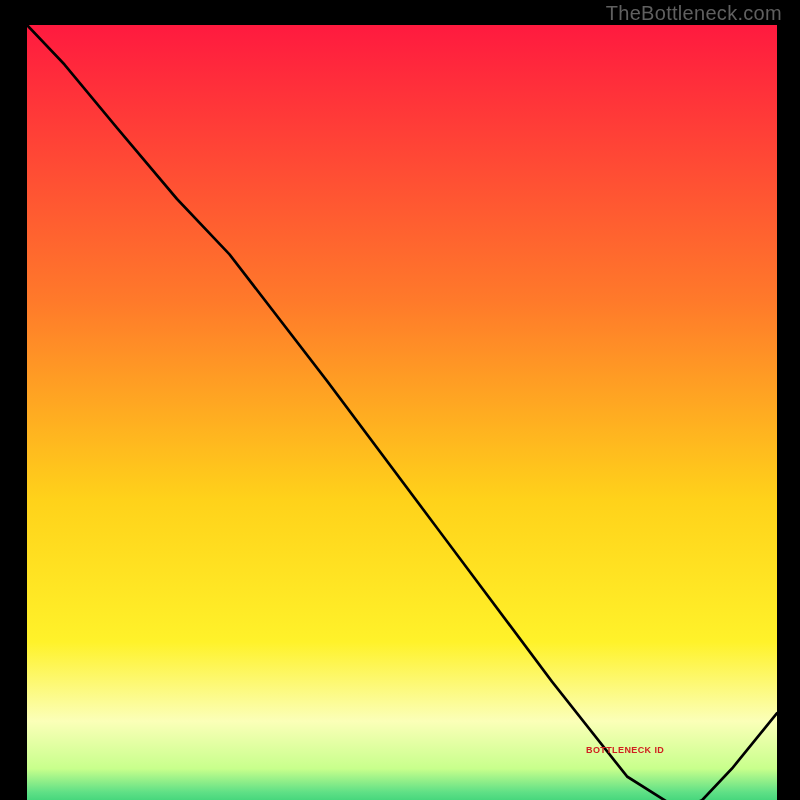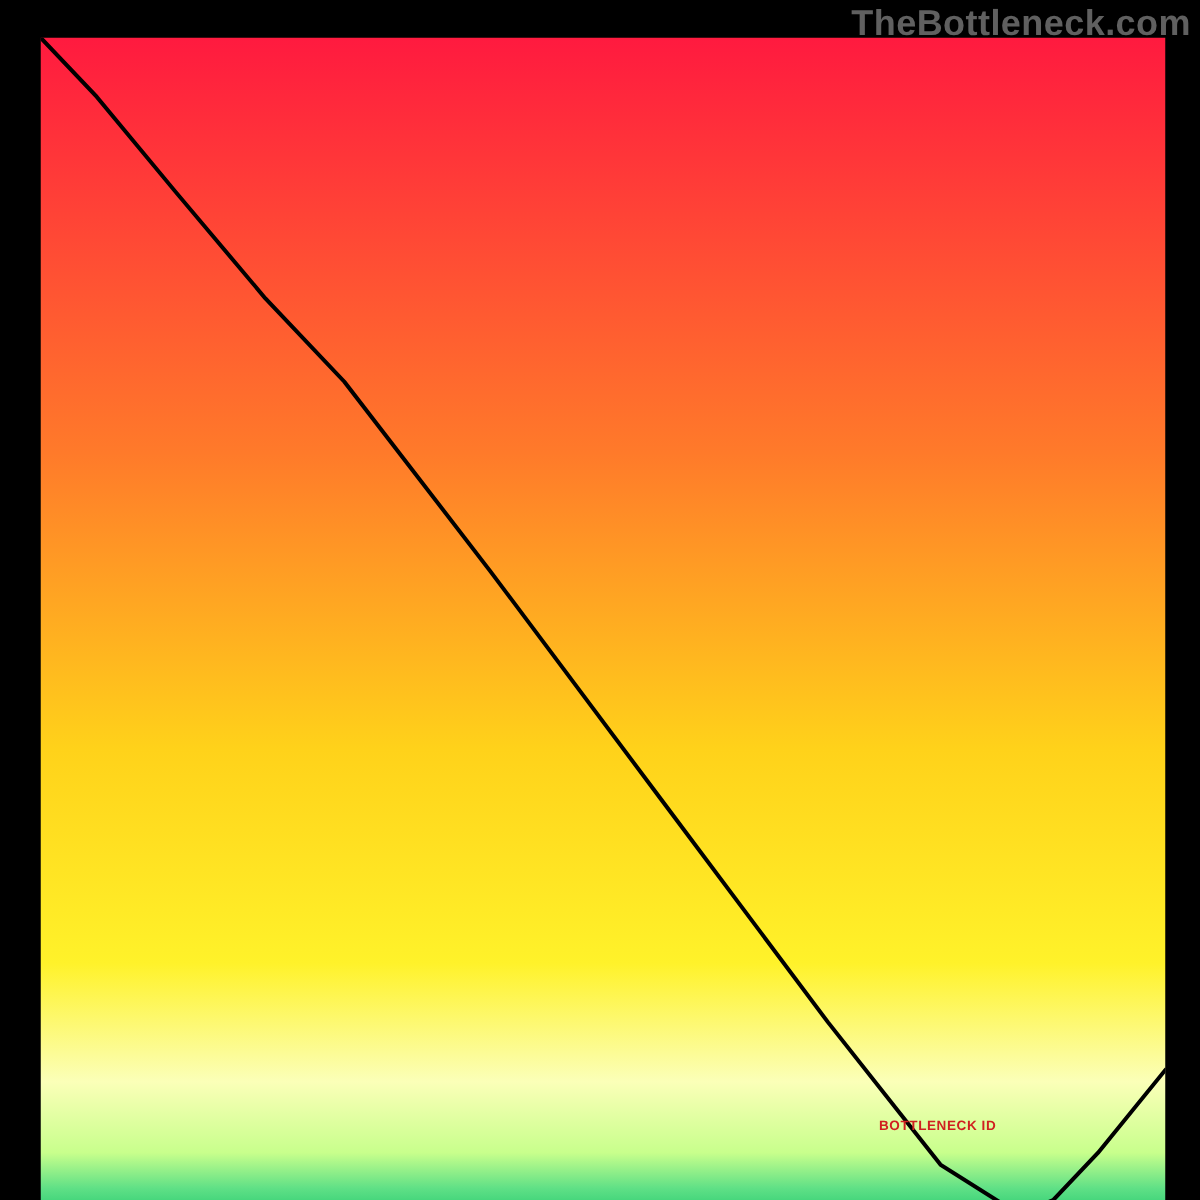--- a/index.html
+++ b/index.html
@@ -6,25 +6,25 @@
     margin: 0;
     padding: 0;
     width: 800px;
     height: 800px;
     background: #000;
     overflow: hidden;
   }
   .attribution {
     position: absolute;
     top: 2px;
-    right: 6px;
+    right: 18px;
     color: #606060;
     font-family: Arial, Helvetica, sans-serif;
-    font-size: 24px;
-    font-weight: bold;
+    font-size: 20px;
+    font-weight: normal;
     letter-spacing: 0.3px;
     z-index: 10;
   }
   .frame {
     position: absolute;
     left: 27px;
     top: 25px;
     width: 750px;
     height: 791px;
     background: #000;

